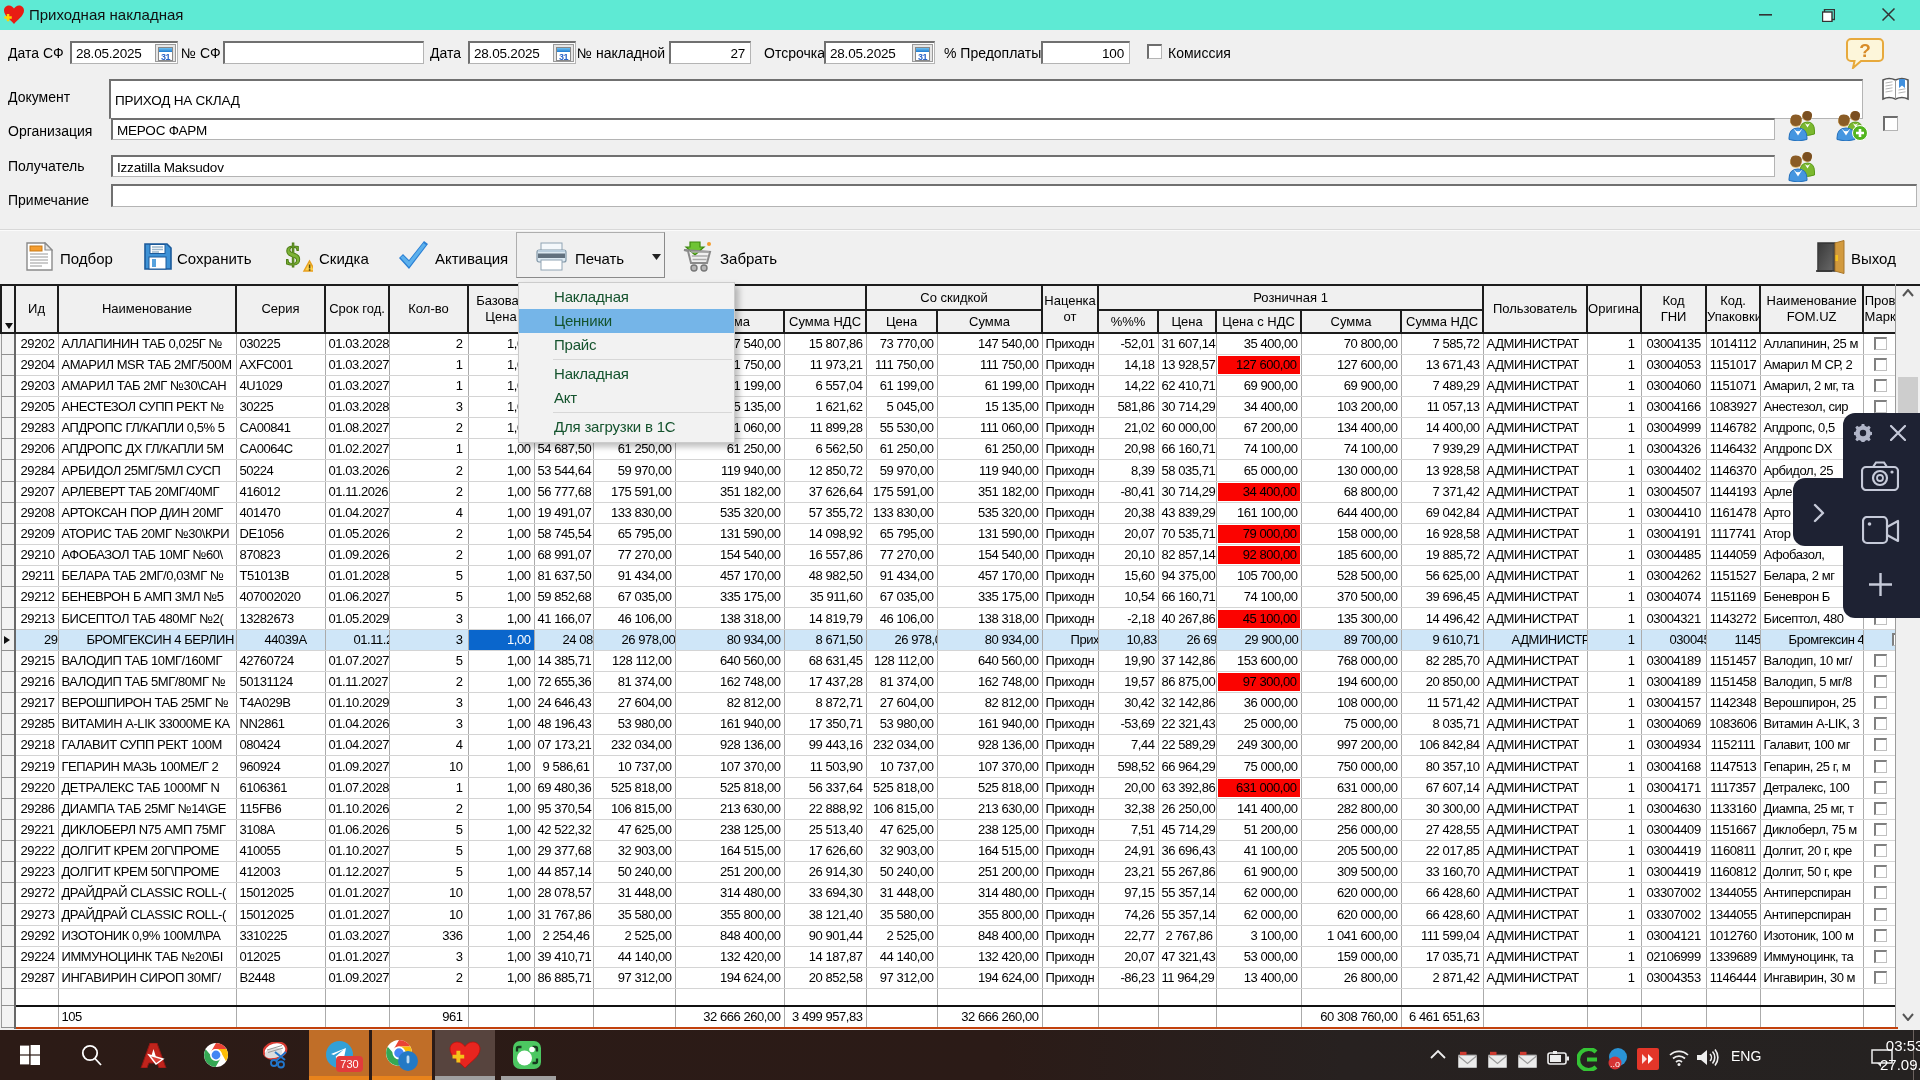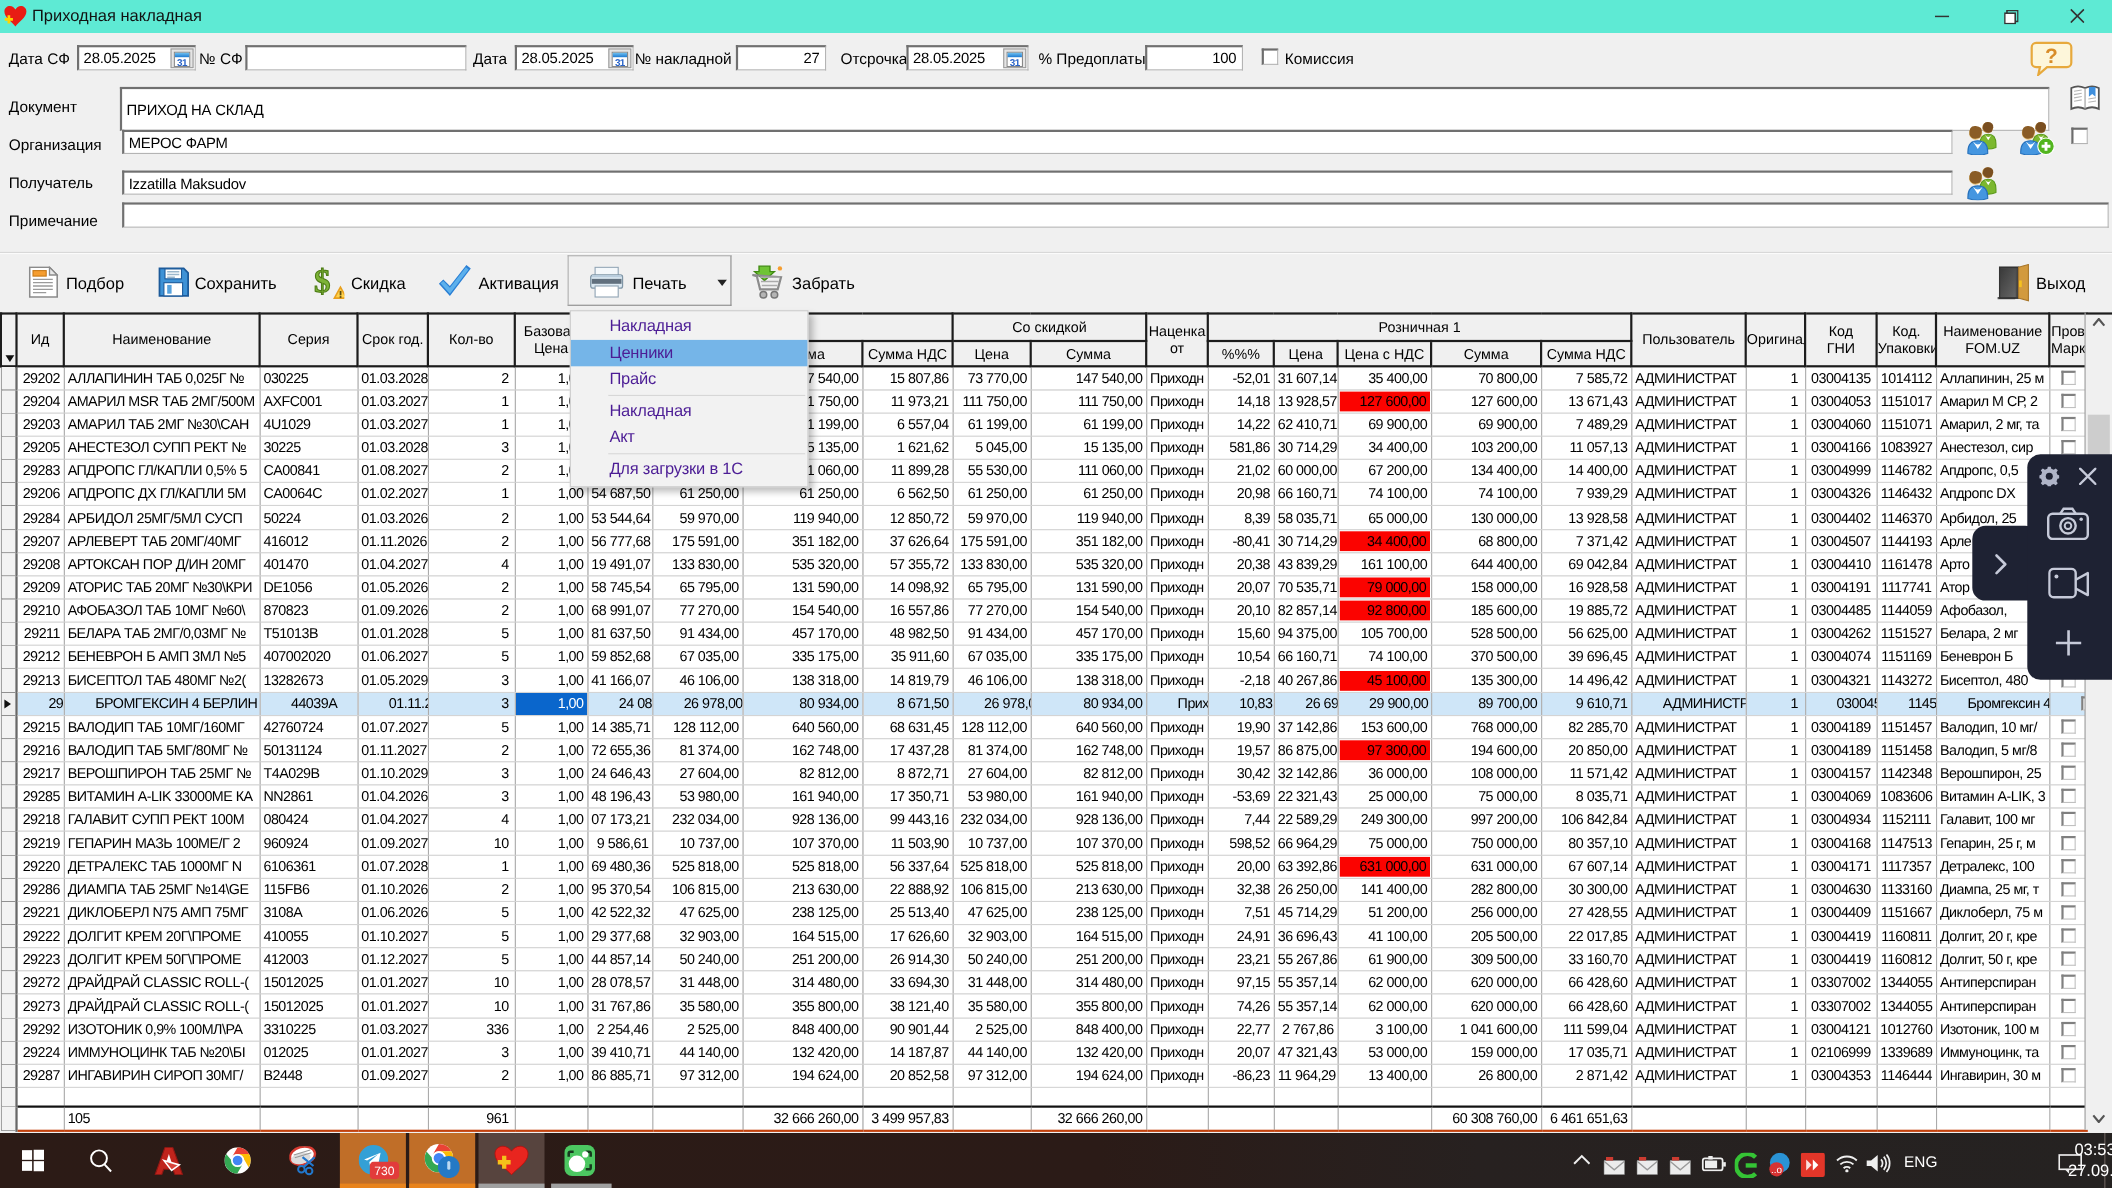--- a/index.html
+++ b/index.html
@@ -43,21 +43,21 @@
 #grid td.redc span { display:block; margin:1px 1px 1px 1px; height:18px; line-height:18px; background:#fb0300; padding-right:3px; }
 #grid tfoot td { border-top:2px solid #111; border-bottom:2px solid #c2410c; }
 #grid tbody tr:nth-child(7n) td { height:22px; }
 #grid tr.emptyrow td { height:17px; }
 .chk { display:inline-block; width:13px; height:13px; background:#fff; border-top:2px solid #808080; border-left:2px solid #808080; border-right:1px solid #c0c0c0; border-bottom:1px solid #c0c0c0; vertical-align:middle; margin-top:-2px; }
 #grid td.cb { text-align:center; padding:0; }
 
 #vscroll { position:absolute; left:1896px; top:284px; width:24px; height:743px; background:#f0f0f0; }
 
 #menu { position:absolute; left:518px; top:282px; width:217px; height:161px; background:#f2f2f2; border:1px solid #cccccc; box-shadow:4px 4px 6px rgba(0,0,0,0.25); z-index:50; }
-#menu .mi { position:relative; height:24px; line-height:24px; font-size:15px; color:#4c1d95; padding-left:35px; letter-spacing:-0.2px; }
+#menu .mi { position:relative; height:24px; line-height:24px; font-size:15px; color:#14532d; padding-left:35px; letter-spacing:-0.2px; }
 #menu .sep { height:5px; position:relative; }
 #menu .sep:after { content:""; position:absolute; left:34px; right:2px; top:2px; border-top:1px solid #d7d7d7; }
 #menu .mi.on { background:#75b5e8; }
 
 #rec { position:absolute; left:1843px; top:413px; width:77px; height:205px; background:#1e2233; border-radius:12px 0 0 12px; z-index:60; }
 #recnotch { position:absolute; left:1793px; top:478px; width:60px; height:68px; background:#1e2233; border-radius:12px; z-index:59; }
 
 #taskbar { position:absolute; left:0; top:1030px; width:1920px; height:50px; background:linear-gradient(90deg,#2c1b16 0,#2b1b17 52%,#272120 70%,#252221 100%); z-index:70; }
 .ticon { position:absolute; top:0; width:60px; height:50px; }
 .tray { position:absolute; font-size:13px; color:#fff; }

